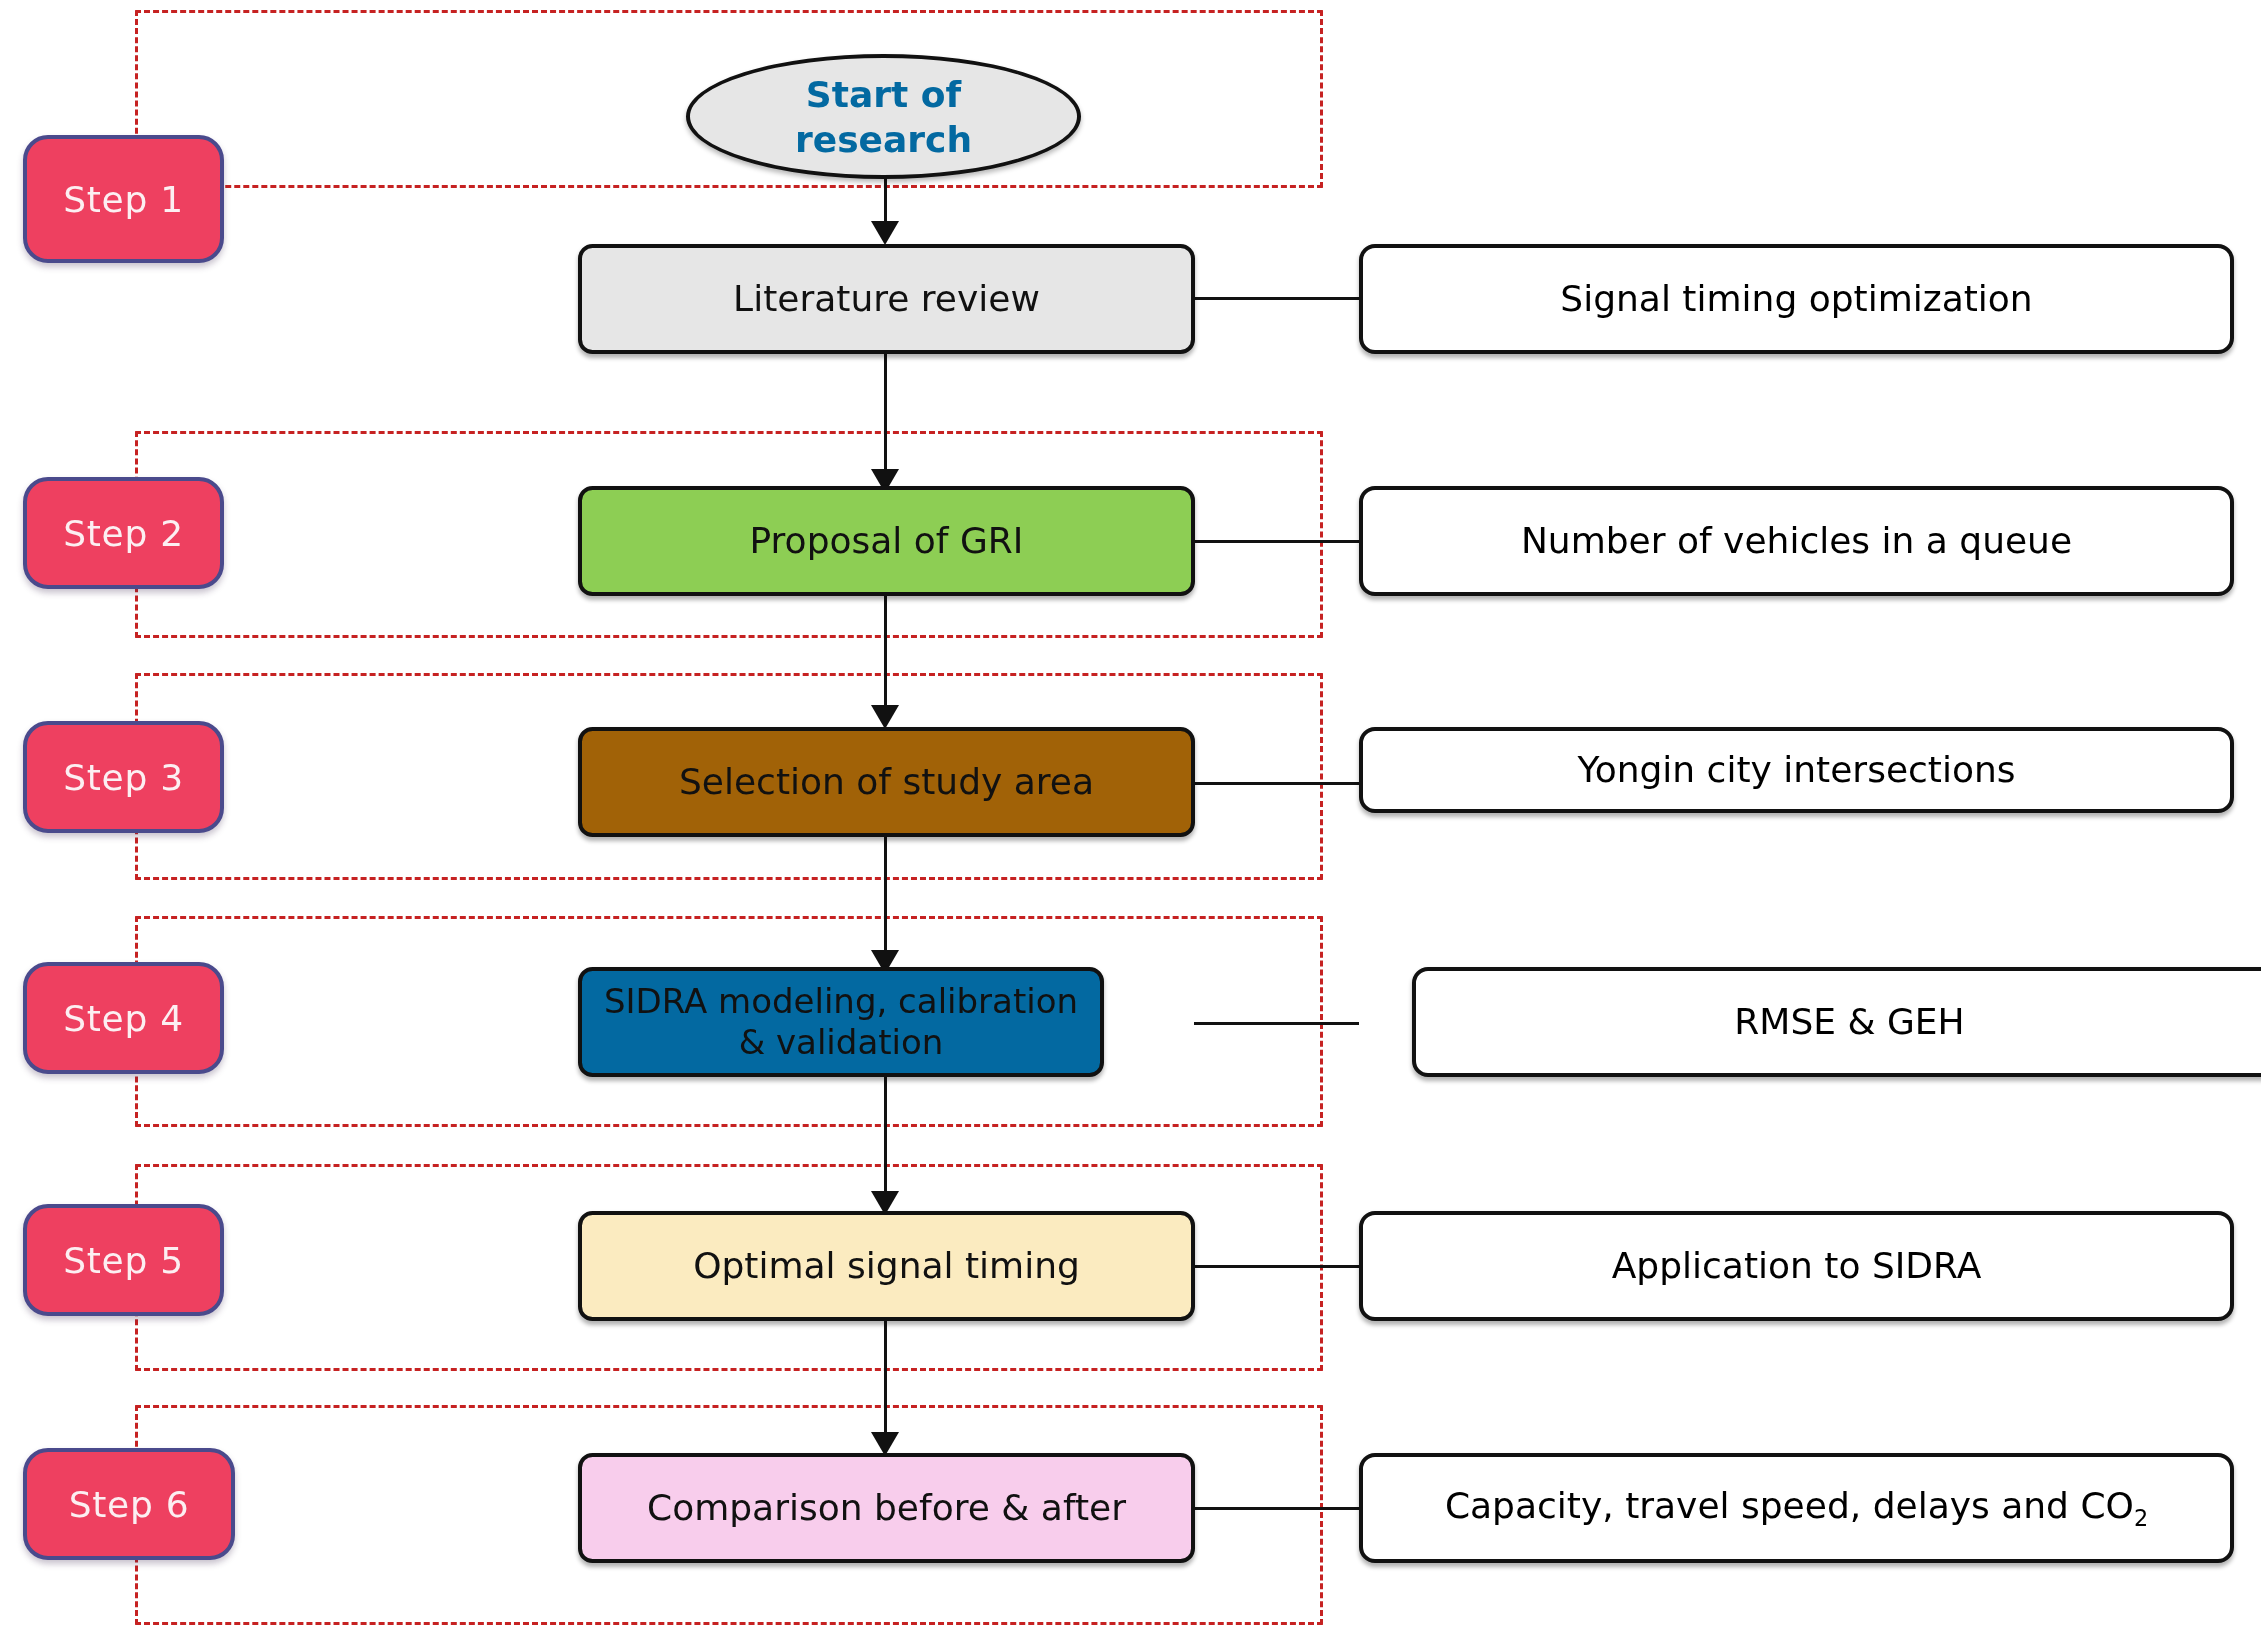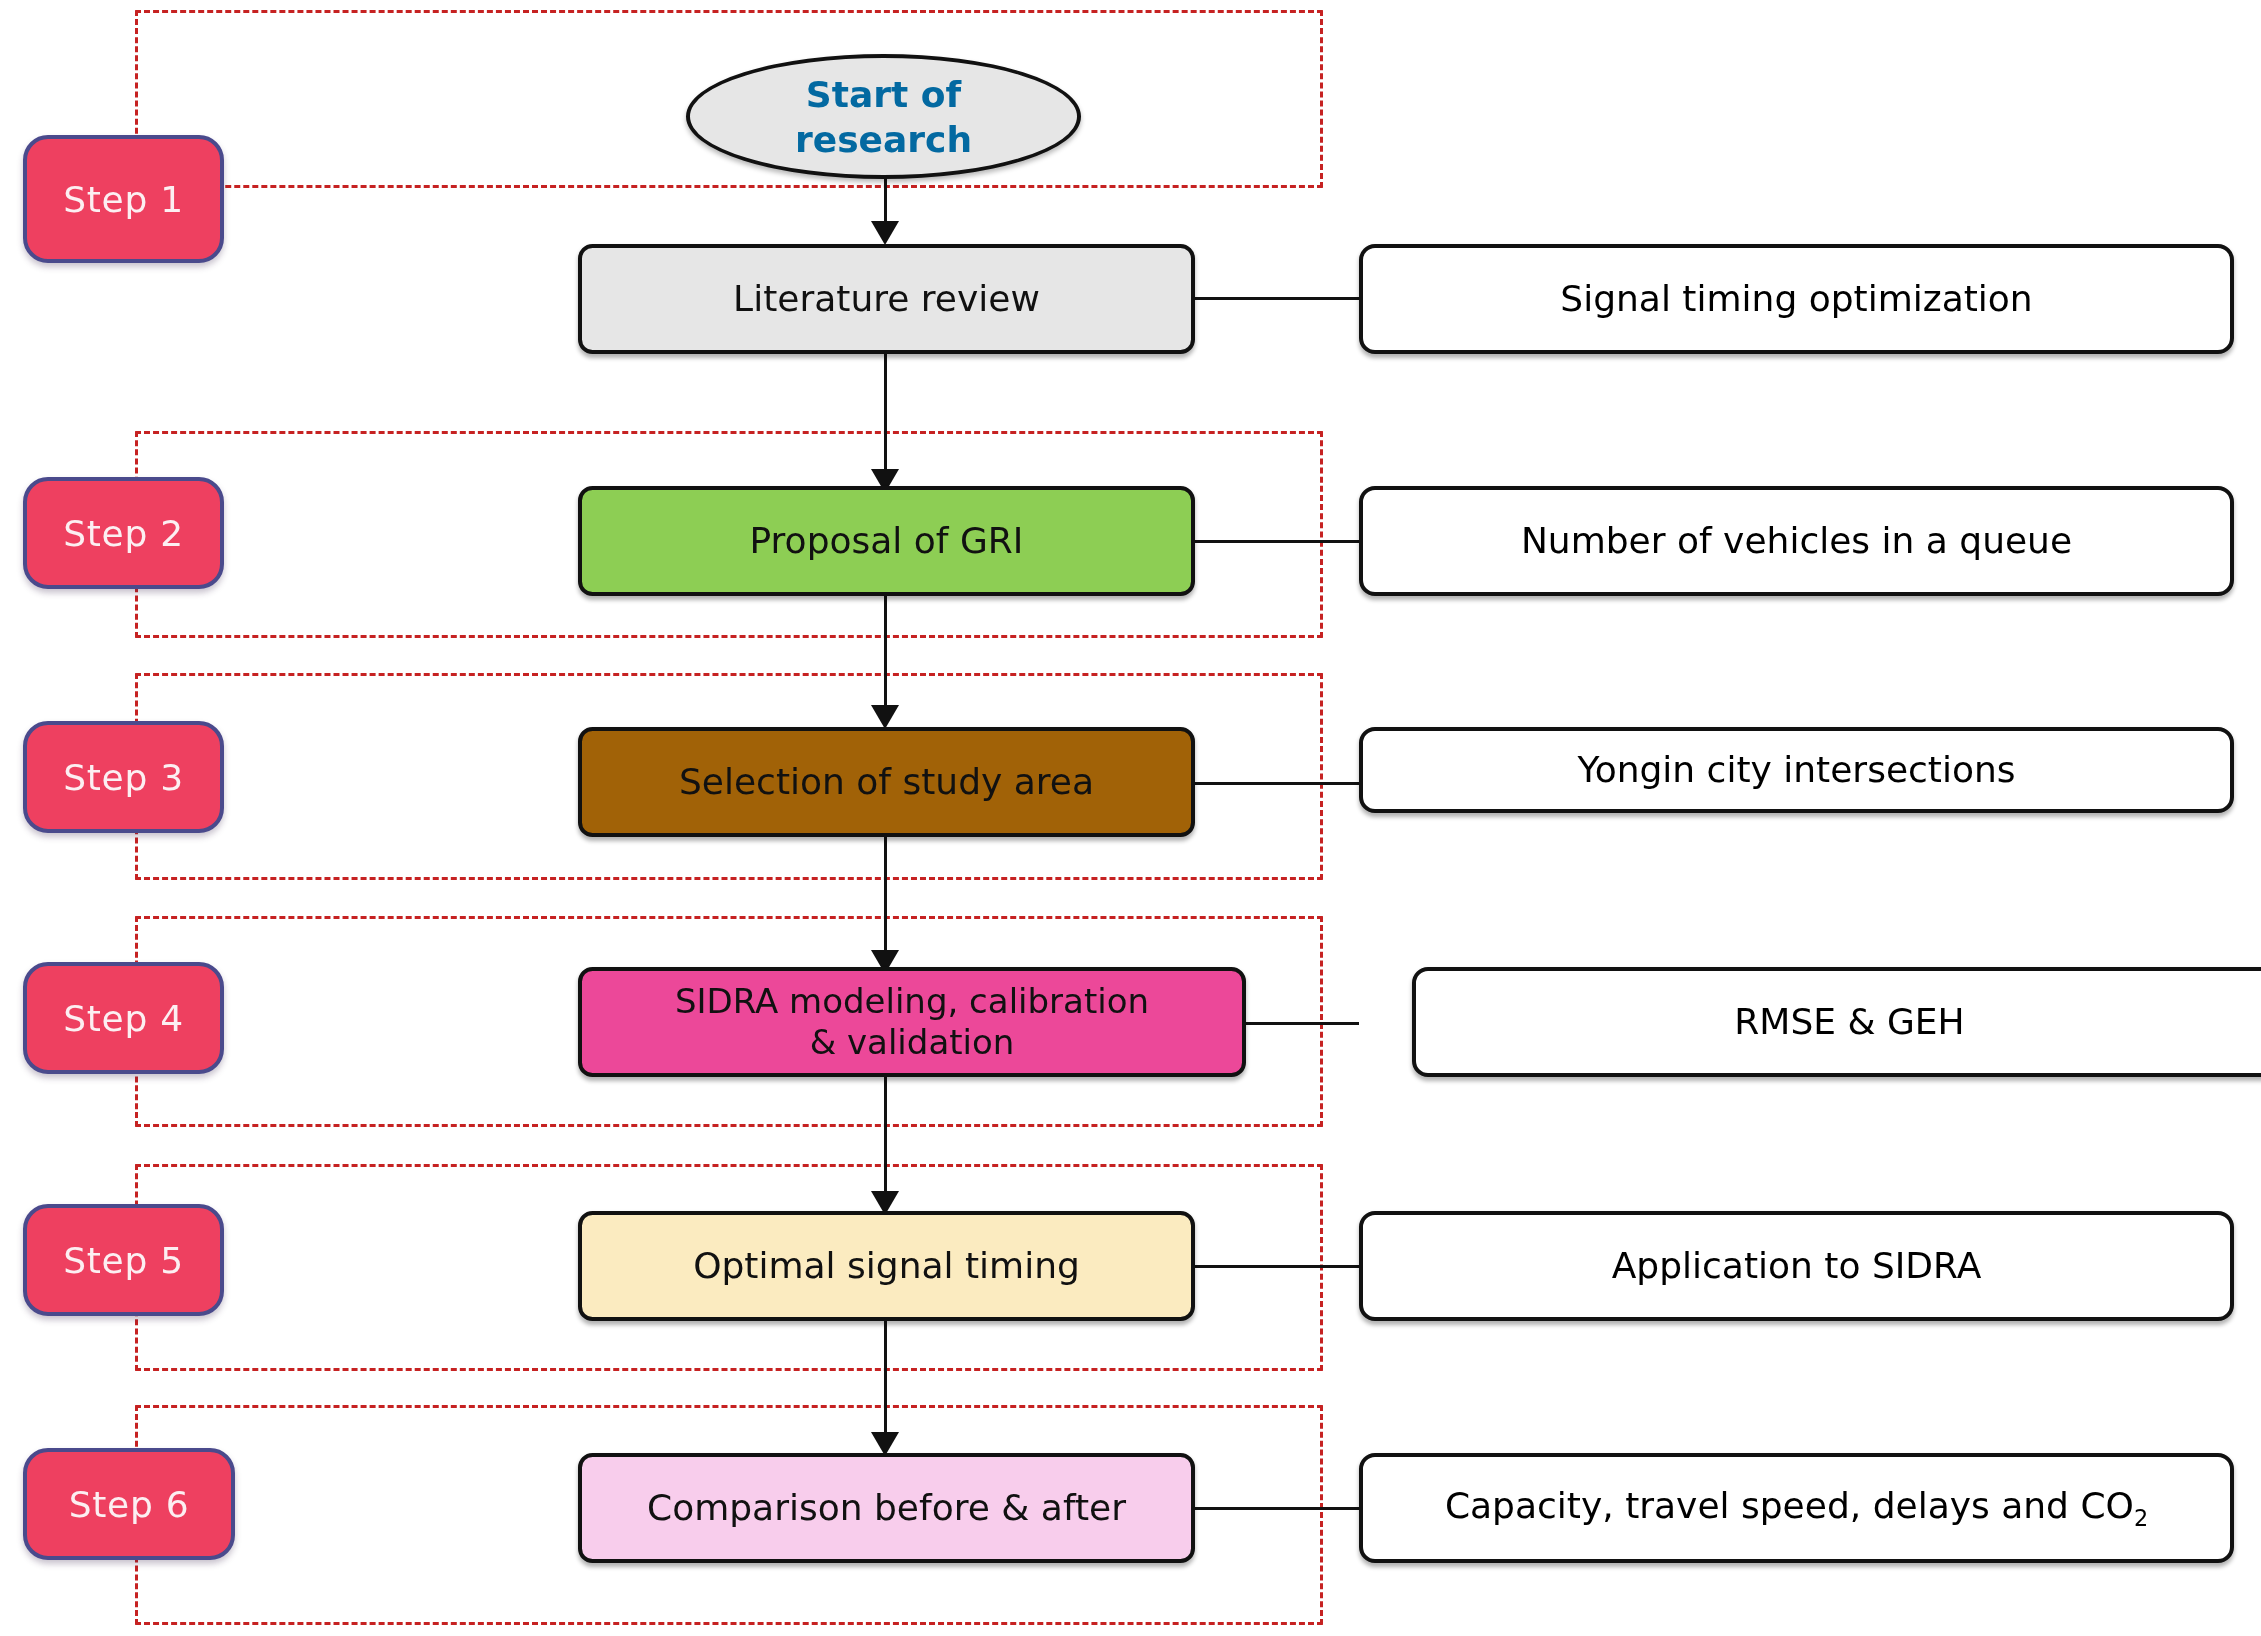--- a/index.html
+++ b/index.html
@@ -191,21 +191,21 @@
   </div>
 
   <div class="node" style="left:578px; top:486px; width:617px; height:110px; background:#8DCE54;">
     <span class="node-text">Proposal of GRI</span>
   </div>
 
   <div class="node" style="left:578px; top:727px; width:617px; height:110px; background:#a16207;">
     <span class="node-text">Selection of study area</span>
   </div>
 
-  <div class="node" style="left:578px; top:967px; width:668px; height:110px; background:#ec4899; font-size:34px;">
+  <div class="node" style="left:578px; top:967px; width:526px; height:110px; background:#0369a1; font-size:34px;">
     <span class="node-text">SIDRA modeling, calibration
 &amp; validation</span>
   </div>
 
   <div class="node" style="left:578px; top:1211px; width:617px; height:110px; background:#FBEBC0;">
     <span class="node-text">Optimal signal timing</span>
   </div>
 
   <div class="node" style="left:578px; top:1453px; width:617px; height:110px; background:#F8CDEC;">
     <span class="node-text">Comparison before &amp; after</span>

